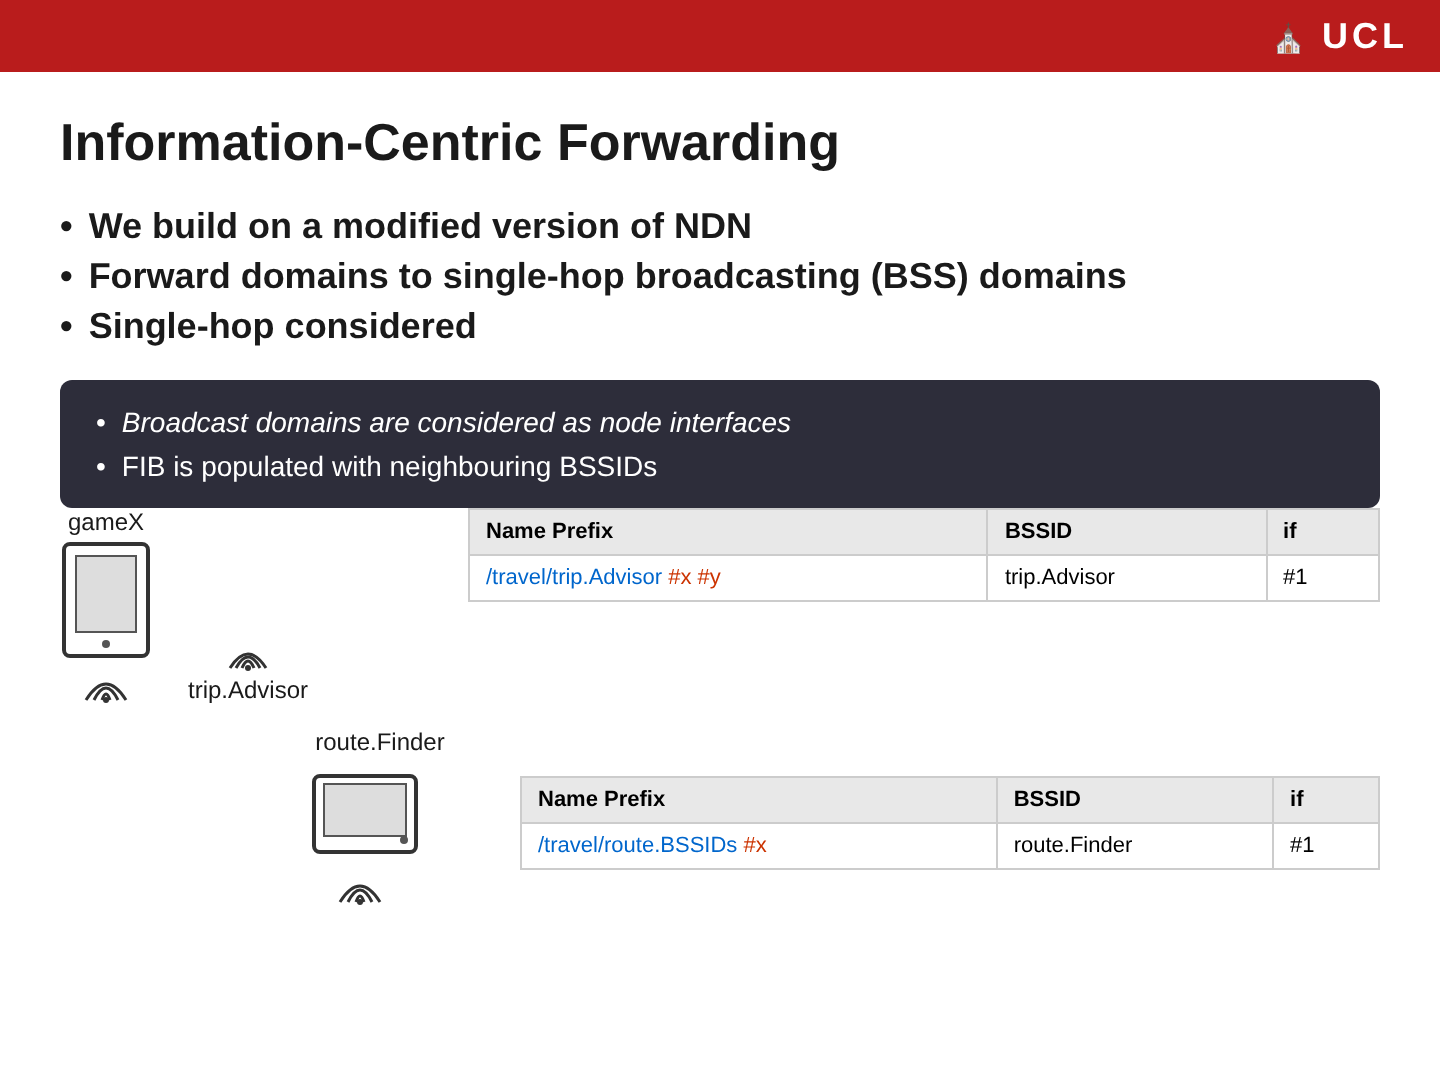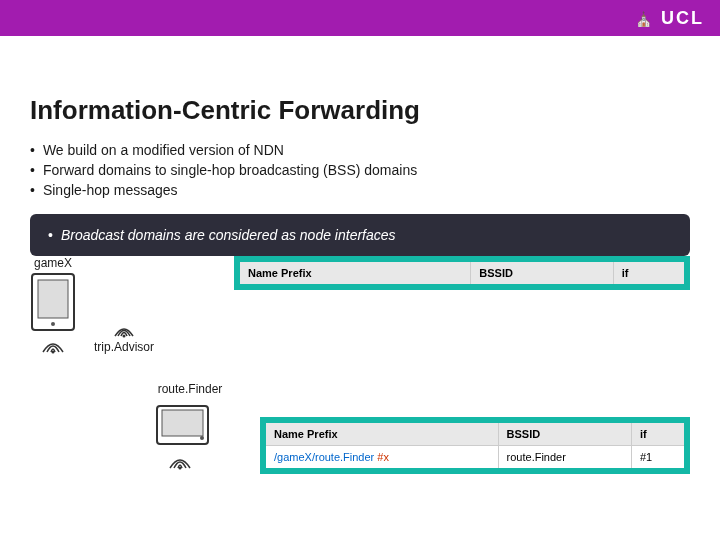--- a/index.html
+++ b/index.html
@@ -8,21 +8,21 @@
       width: 720px;
       height: 540px;
       background: #ffffff;
       font-family: Arial, sans-serif;
       overflow: hidden;
       position: relative;
     }
 
     
     .header-bar {
-      background: #a21caf;
+      background: #b91c1c;
       width: 100%;
       height: 36px;
       display: flex;
       align-items: center;
       justify-content: flex-end;
       padding-right: 16px;
     }
 
     .ucl-logo {
       color: #ffffff;
@@ -38,35 +38,35 @@
 
     .content {
       padding: 20px 30px;
     }
 
     .page-title {
       font-size: 26px;
       font-weight: bold;
       color: #1a1a1a;
       margin-bottom: 14px;
-      margin-top: 39px;
     }
 
     .bullet-list {
       list-style: none;
       margin-bottom: 14px;
     }
 
     .bullet-list li {
-      font-size: 14px;
+      font-size: 18px;
       color: #1a1a1a;
       padding: 2px 0;
       display: flex;
       align-items: flex-start;
       gap: 8px;
+      font-weight: bold;
     }
 
     .bullet-list li::before {
       content: "•";
       flex-shrink: 0;
     }
 
     
     .highlight-box {
       background: #2d2d3a;
@@ -128,21 +128,21 @@
 
     
     .fib-table-container {
       flex: 1;
     }
 
     .fib-table {
       width: 100%;
       border-collapse: collapse;
       font-size: 11.5px;
-      border: 6px solid #14b8a6;
+      border: 1px solid #14b8a6;
     }
 
     .fib-table th {
       background: #e8e8e8;
       padding: 5px 8px;
       text-align: left;
       border: 1px solid #ccc;
       font-weight: bold;
       font-size: 11px;
     }
@@ -163,47 +163,48 @@
     }
 
     
     .bottom-table-area {
       flex: 1;
     }
 
     .bottom-section {
       display: flex;
       gap: 30px;
-      align-items: flex-end;
-      margin-top: 24px;
+      align-items: center;
+      margin-top: 8px;
     }
 
   </style>
 </head>
 <body>
 
 <div class="header-bar">
   <span class="ucl-logo">UCL</span>
 </div>
 
 <div class="content">
 
   <h1 class="page-title">Information-Centric Forwarding</h1>
 
   <ul class="bullet-list">
     <li>We build on a modified version of NDN</li>
     <li>Forward domains to single-hop broadcasting (BSS) domains</li>
-    <li>Single-hop messages</li>
+    <li>Single-hop considered</li>
   </ul>
 
   <div class="highlight-box">
     <ul>
       <li>
         <span class="italic-text">Broadcast domains are considered as node interfaces</span>
       </li>
+      <li>FIB is populated with neighbouring BSSIDs</li>
     </ul>
   </div>
 
   <div class="diagram-area">
 
     <div class="left-devices">
       <div class="device-row">
         <div style="display:flex; flex-direction:column; align-items:center; gap:2px;">
           <span class="device-label">gameX</span>
 
@@ -237,20 +238,27 @@
     <div class="fib-table-container">
       <table class="fib-table">
         <thead>
           <tr>
             <th>Name Prefix</th>
             <th>BSSID</th>
             <th>if</th>
           </tr>
         </thead>
         <tbody>
+          <tr>
+            <td>
+              <span class="colored-link">/travel/trip.Advisor</span><span class="colored-part"> #x #y</span>
+            </td>
+            <td>trip.Advisor</td>
+            <td>#1</td>
+          </tr>
         </tbody>
       </table>
     </div>
   </div>
 
   <div class="bottom-section">
 
     <div style="width:200px; display:flex; flex-direction:column; align-items:flex-start; gap:4px; padding-left:20px; margin-top:4px;">
       <span class="device-label" style="font-size:12px; margin-bottom:4px; text-align:center; width:100%; padding-left:100px;">route.Finder</span>
 
@@ -274,21 +282,21 @@
         <thead>
           <tr>
             <th>Name Prefix</th>
             <th>BSSID</th>
             <th>if</th>
           </tr>
         </thead>
         <tbody>
           <tr>
             <td>
-              <span class="colored-link">/gameX/route.Finder</span><span class="colored-part"> #x</span>
+              <span class="colored-link">/travel/route.BSSIDs</span><span class="colored-part"> #x</span>
             </td>
             <td>route.Finder</td>
             <td>#1</td>
           </tr>
         </tbody>
       </table>
     </div>
 
   </div>
 

